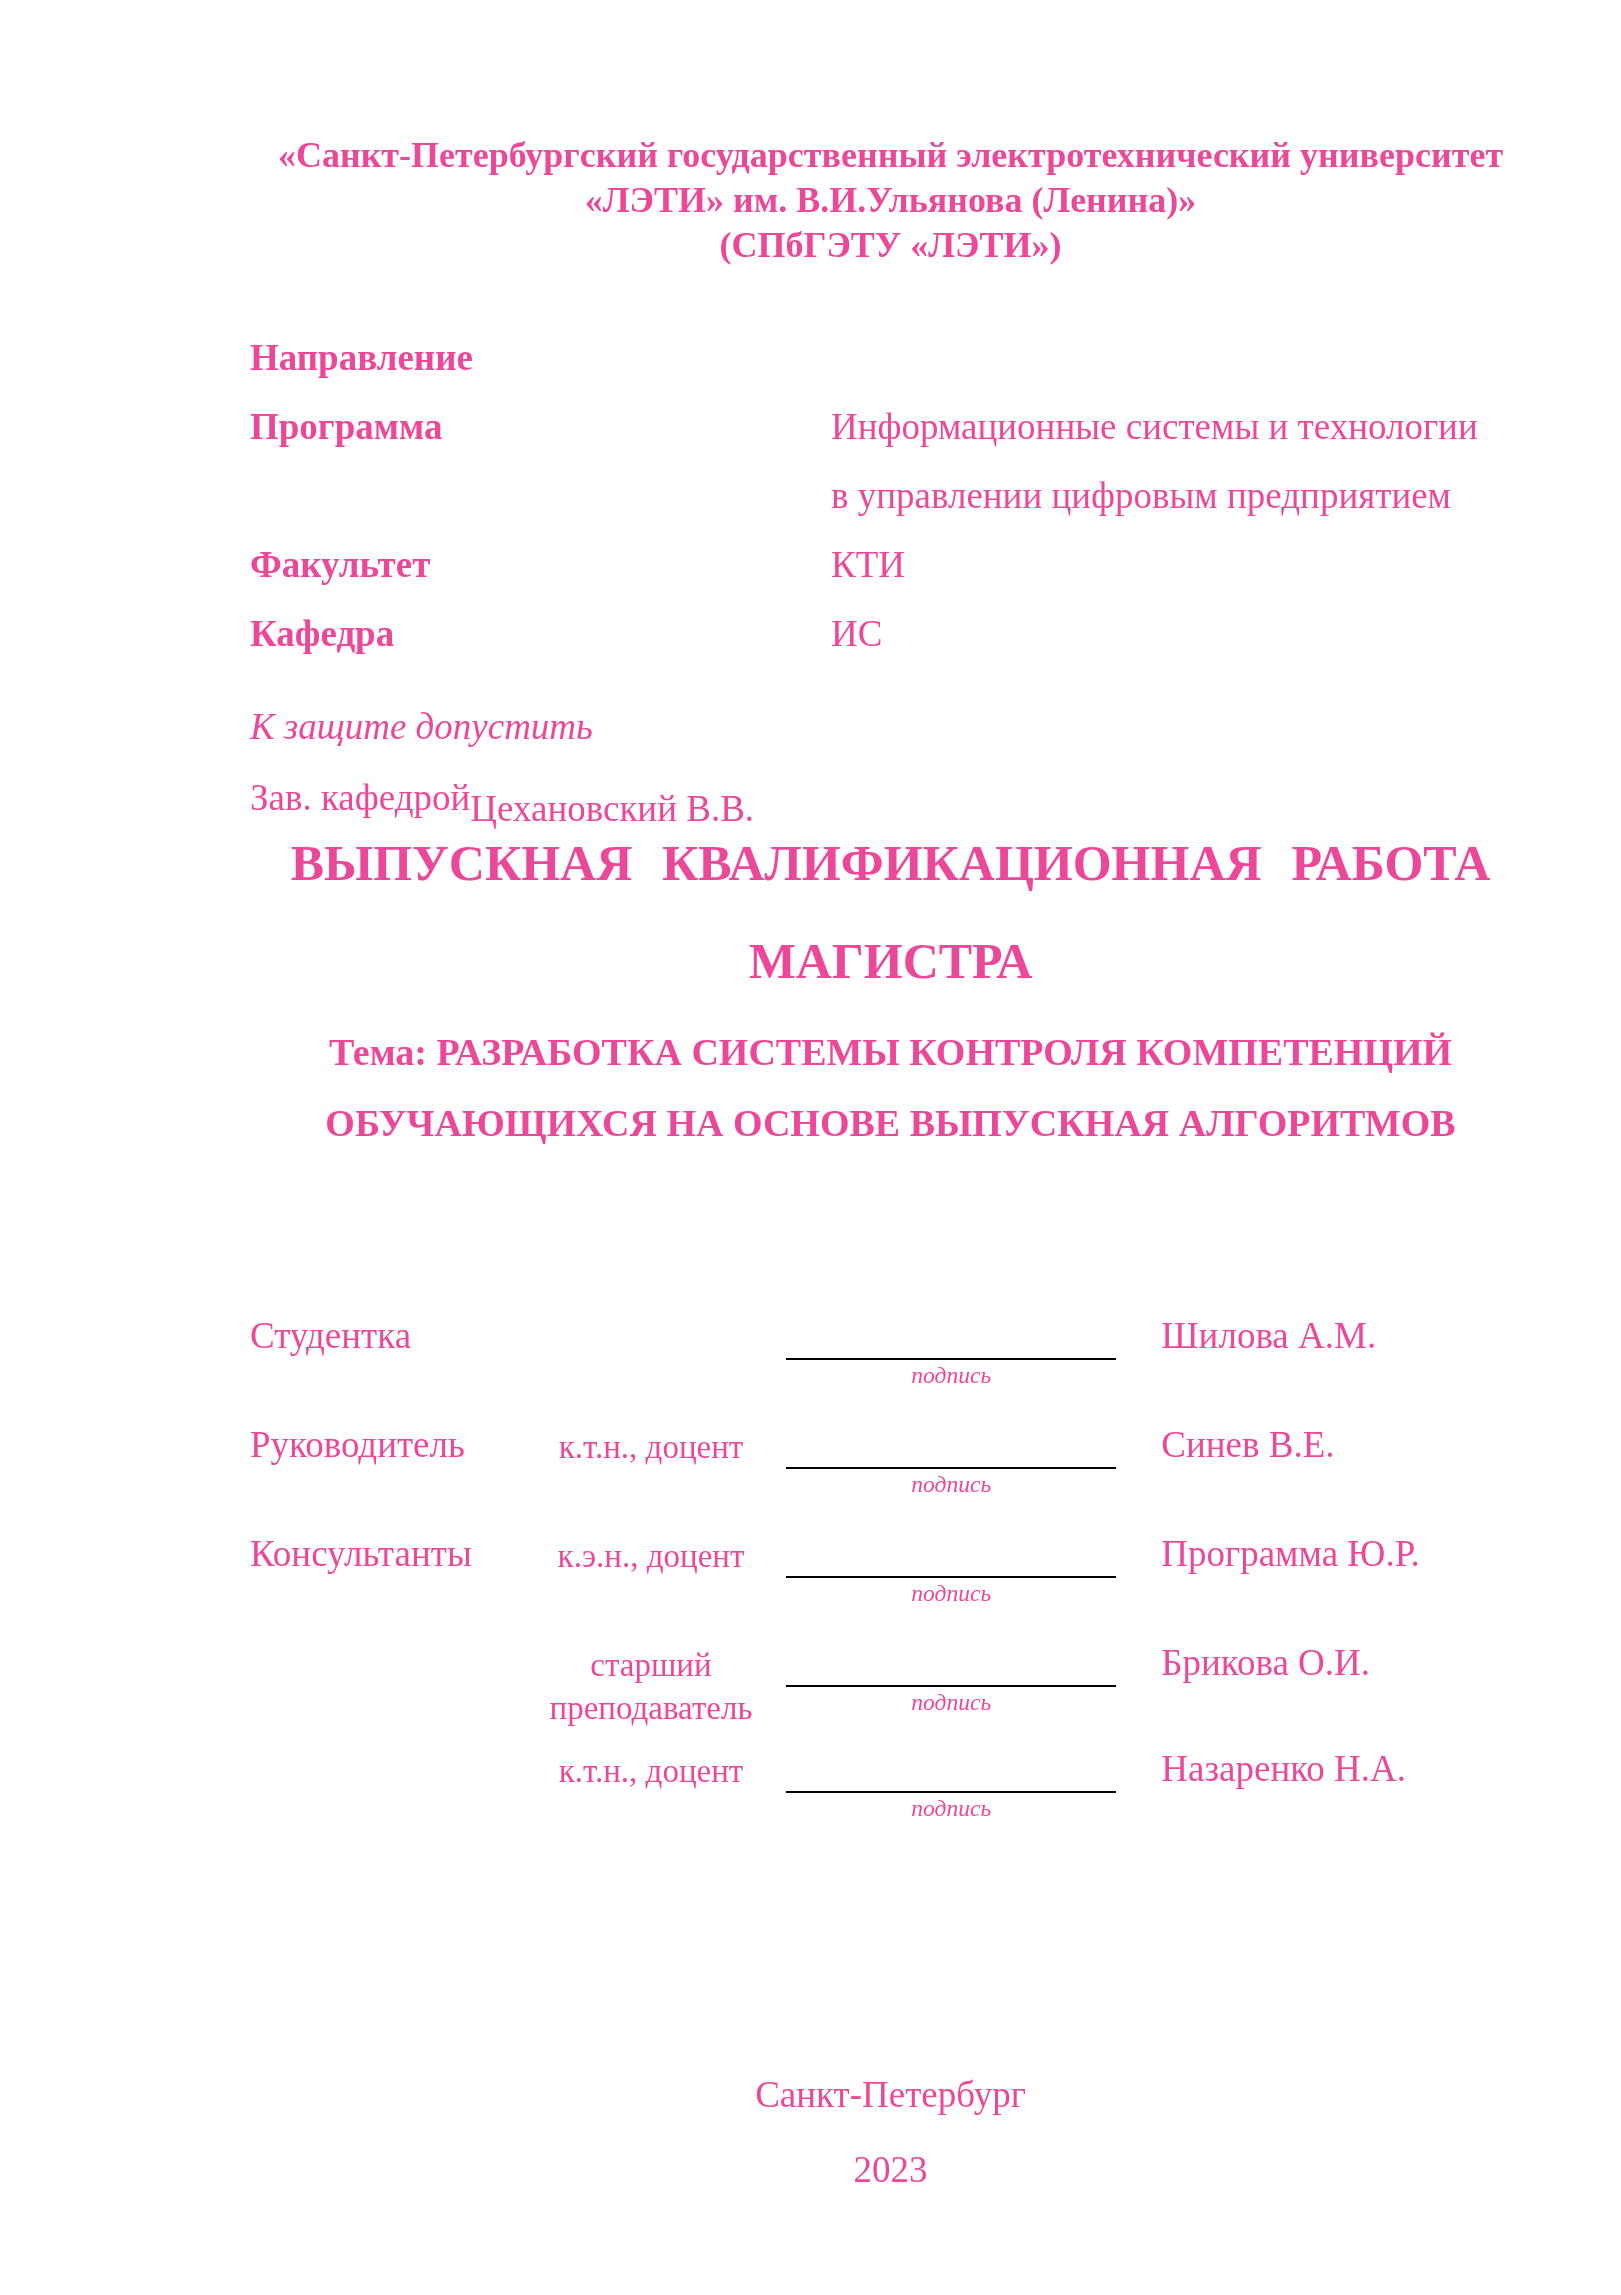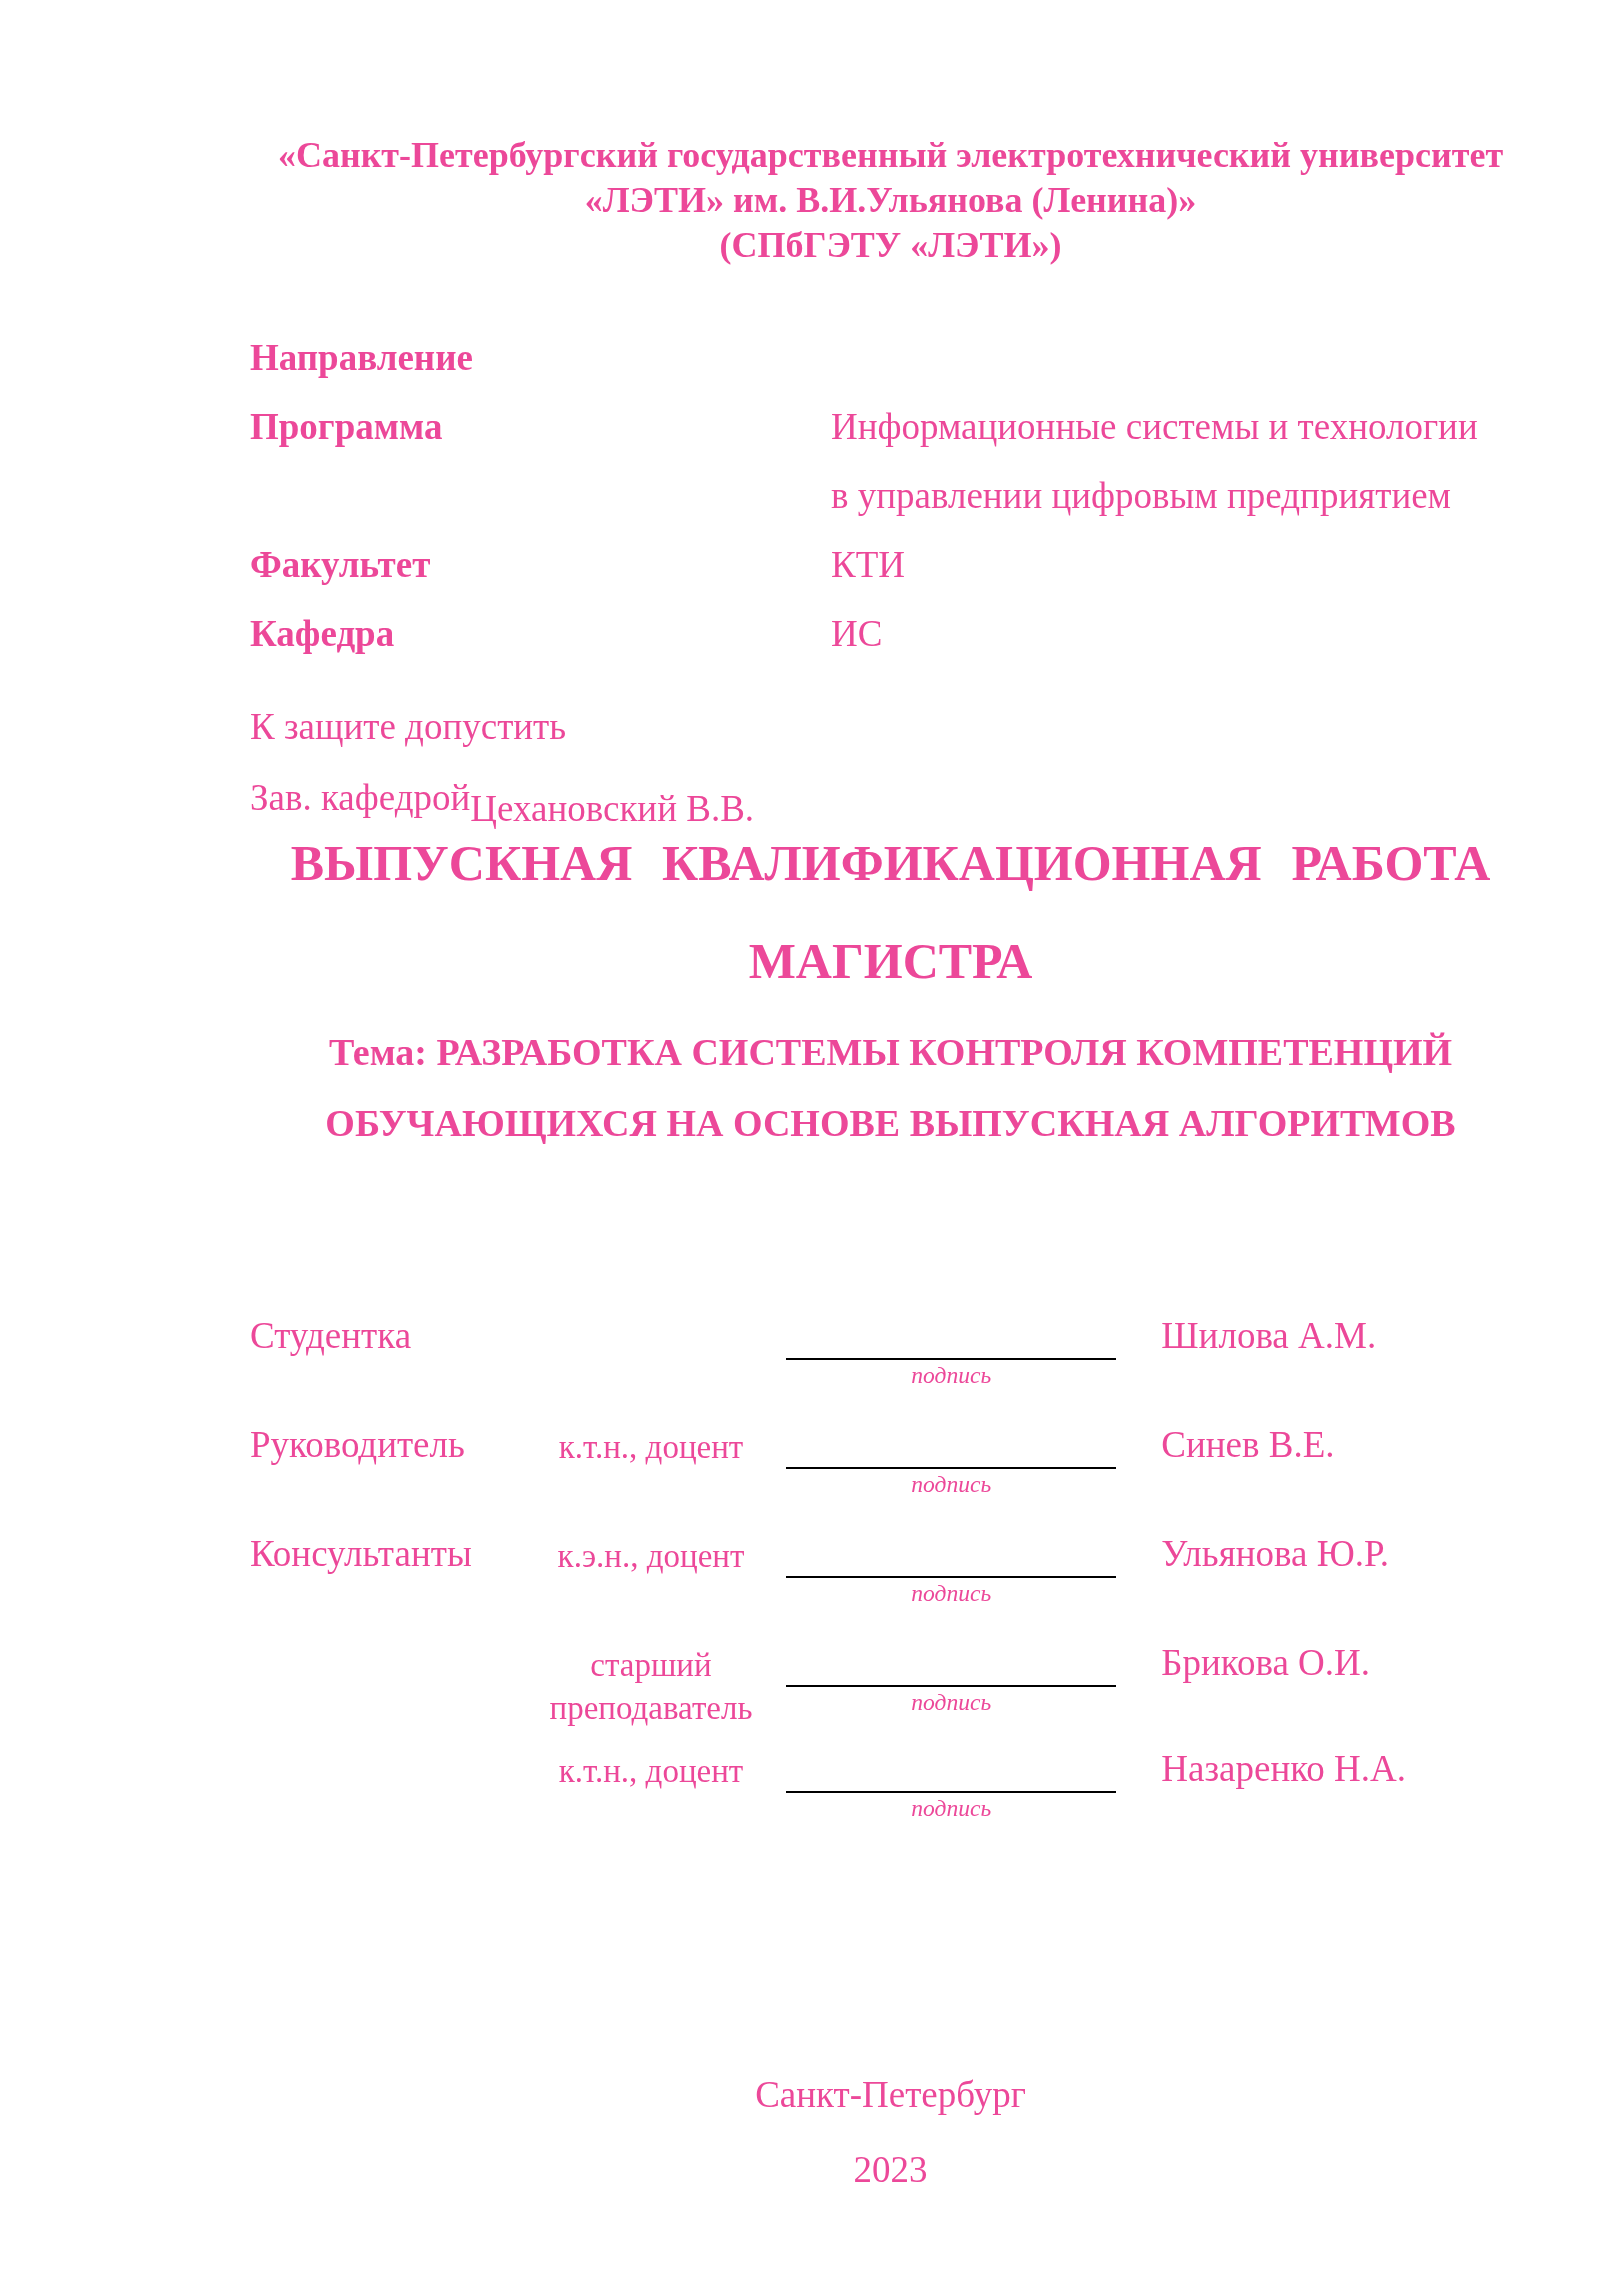--- a/index.html
+++ b/index.html
@@ -51,20 +51,21 @@
   .fvalue {
     flex: 1;
     line-height: 69px;
   }
 
   
   .approval {
     margin-top: 35px;
   }
   .admit-line {
+    font-style: italic;
     line-height: 47px;
   }
   .head-row {
     margin-top: 23.6px;
     display: flex;
     line-height: 47px;
   }
   .head-name {
     margin-top: 11.8px;
     margin-right: 47px;
@@ -222,21 +223,21 @@
         <div class="sig-name">Синев В.Е.</div>
       </div>
 
       <div class="sig-row">
         <div class="sig-role">Консультанты</div>
         <div class="sig-qual">к.э.н., доцент</div>
         <div class="sig-area">
           <div class="sig-line"></div>
           <div class="sig-caption">подпись</div>
         </div>
-        <div class="sig-name">Ульянова Ю.Р.</div>
+        <div class="sig-name">Программа Ю.Р.</div>
       </div>
 
       <div class="sig-row tight">
         <div class="sig-role"></div>
         <div class="sig-qual">старший преподаватель</div>
         <div class="sig-area">
           <div class="sig-line"></div>
           <div class="sig-caption">подпись</div>
         </div>
         <div class="sig-name">Брикова О.И.</div>

